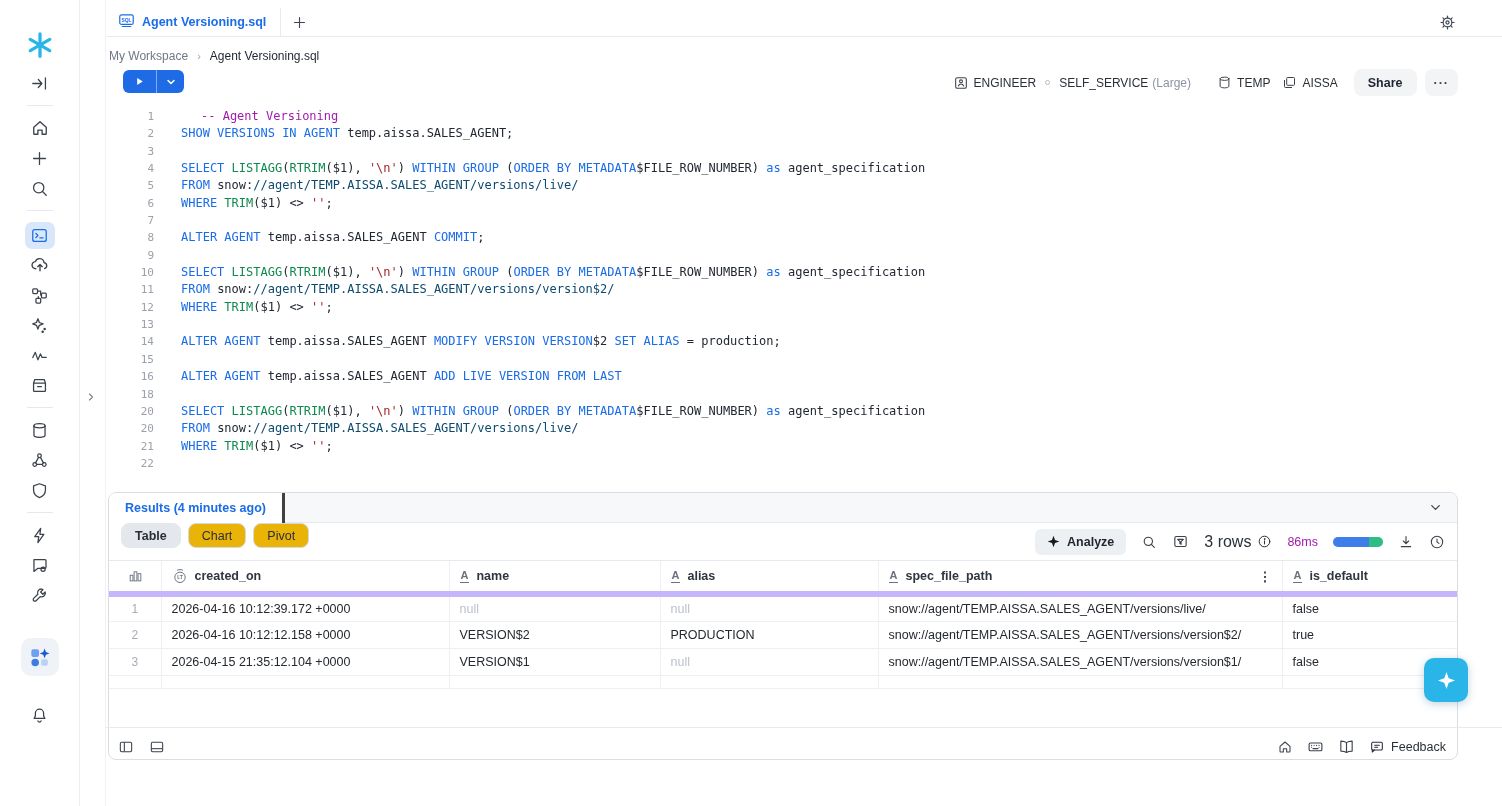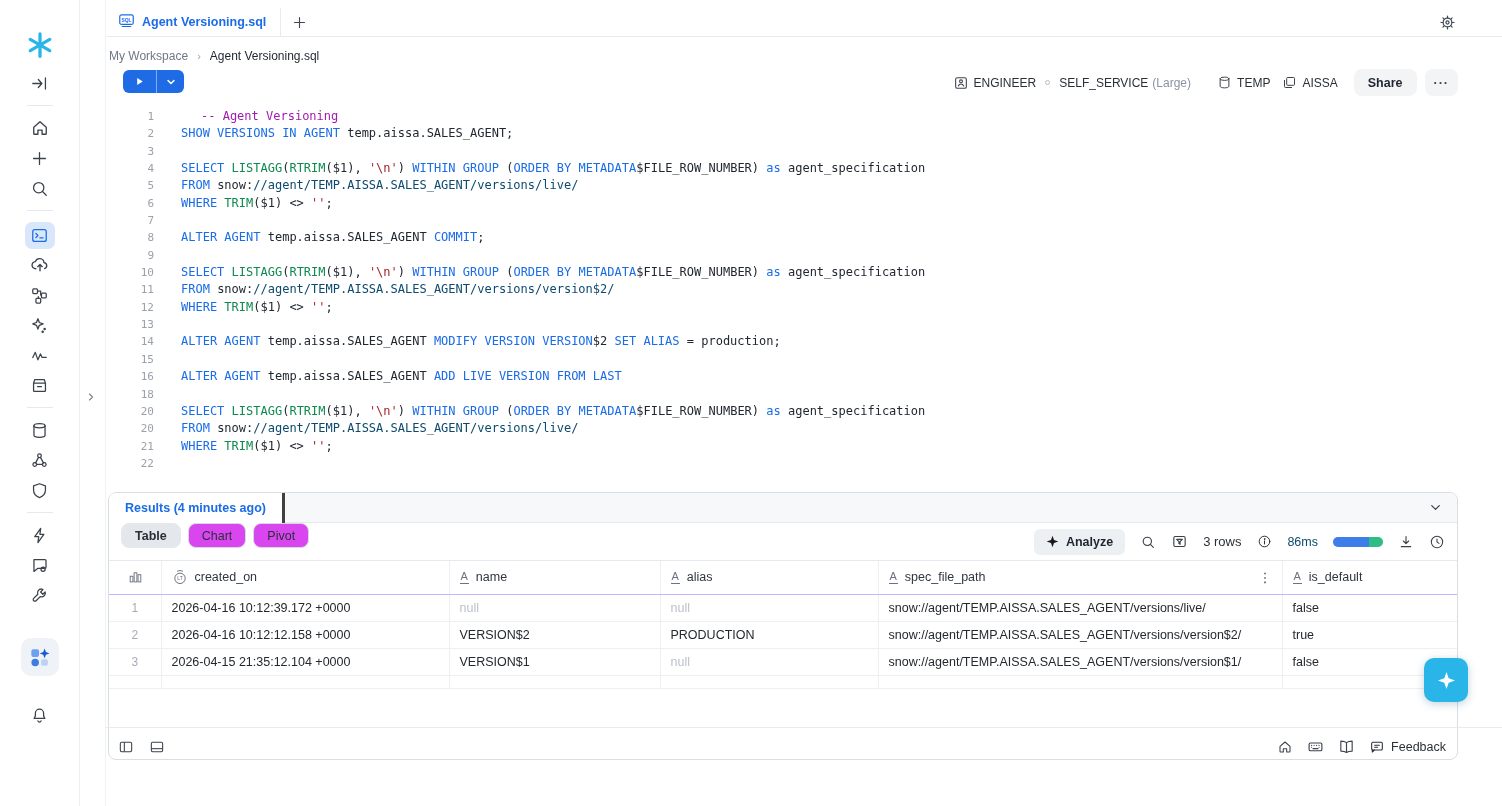--- a/index.html
+++ b/index.html
@@ -67,35 +67,35 @@
 
   
   .results { position:absolute; left:108px; top:492px; width:1350px; height:268px;
     border:1px solid #D9DEE3; border-radius:8px; background:#fff; overflow:hidden; }
   .res-head { height:30px; background:#F7F8FA; border-bottom:1px solid #E6E9ED; display:flex; align-items:center; }
   .res-tab { height:30px; background:#fff; border-right:3px solid #404040; display:flex; align-items:center;
     padding:0 16px; color:#1A6CE7; font-size:12.5px; font-weight:700; cursor:pointer; }
   .res-collapse { margin-left:auto; margin-right:14px; color:#3C424B; cursor:pointer; display:flex; }
 
   .res-toolbar { height:38px; display:flex; padding:0 12px; border-bottom:1px solid #E6E9ED; }
-  .viewbtn { height:25px; padding:0 13px; border:1px solid #D5DAE0; border-radius:8px; background:#d946ef;
+  .viewbtn { height:25px; padding:0 13px; border:1px solid #D5DAE0; border-radius:8px; background:#eab308;
     font-size:12.5px; color:#2A3038; margin-right:7px; display:flex; align-items:center; cursor:pointer; font-family:inherit; }
   .viewbtn.active { background:#E4E7EC; border-color:#E4E7EC; font-weight:700; }
   .res-tools { margin-left:auto; display:flex; align-items:center; gap:15px; color:#3C424B; }
   .analyze { height:26px; background:#EDF0F3; border-radius:6px; padding:0 12px; display:flex; gap:7px;
     align-items:center; font-size:12.5px; font-weight:700; color:#1F2430; cursor:pointer; border:none; font-family:inherit; }
-  .rowcount { display:flex; align-items:center; gap:16px; font-size:13px; color:#2A3038; }
-  .duration { font-size:12.5px; color:#0c4a6e; }
+  .rowcount { display:flex; align-items:center; gap:6px; font-size:16px; color:#2A3038; }
+  .duration { font-size:12.5px; color:#a21caf; }
   .progress { width:50px; height:10px; border-radius:5px; overflow:hidden; display:flex; background:#E4E7EC; }
   .progress .p-blue { height:100%; } .progress .p-green { height:100%; flex:1; }
   .tool-ic { display:flex; cursor:pointer; }
 
   table.res-table { width:1348px; table-layout:fixed; border-collapse:collapse; font-size:12.5px; }
-  .res-table th { height:33px; font-weight:400; color:#2F3640; text-align:left; padding:0 0 0 10px;
-    border-bottom:1px solid #c4b5fd; border-right:1px solid #EDEFF2; background:#fff; }
+  .res-table th { height:33px; font-weight:700; color:#2F3640; text-align:left; padding:0 0 0 10px;
+    border-bottom:6px solid #c4b5fd; border-right:1px solid #EDEFF2; background:#fff; }
   .res-table th:last-child { border-right:none; }
   .res-table td { height:27px; padding:0 0 0 10px; border-bottom:1px solid #EDEFF2;
     border-right:1px solid #EDEFF2; color:#24292F; white-space:nowrap; overflow:hidden; }
   .res-table td:last-child { border-right:none; }
   .res-table td.rownum { text-align:center; color:#A6ADB7; font-size:12px; padding:0; }
   .res-table tr.emptyrow td { height:13px; }
   .hcell { display:flex; align-items:center; gap:7px; }
   .hcell .kebab { margin-left:auto; margin-right:10px; color:#3C424B; font-size:13px; cursor:pointer; }
   .type-a { font-size:11px; color:#6B7280; border-bottom:1.4px solid #6B7280; line-height:1.1; padding:0 1px 1px 1px; }
   .nullv { color:#BCC2CB; }

